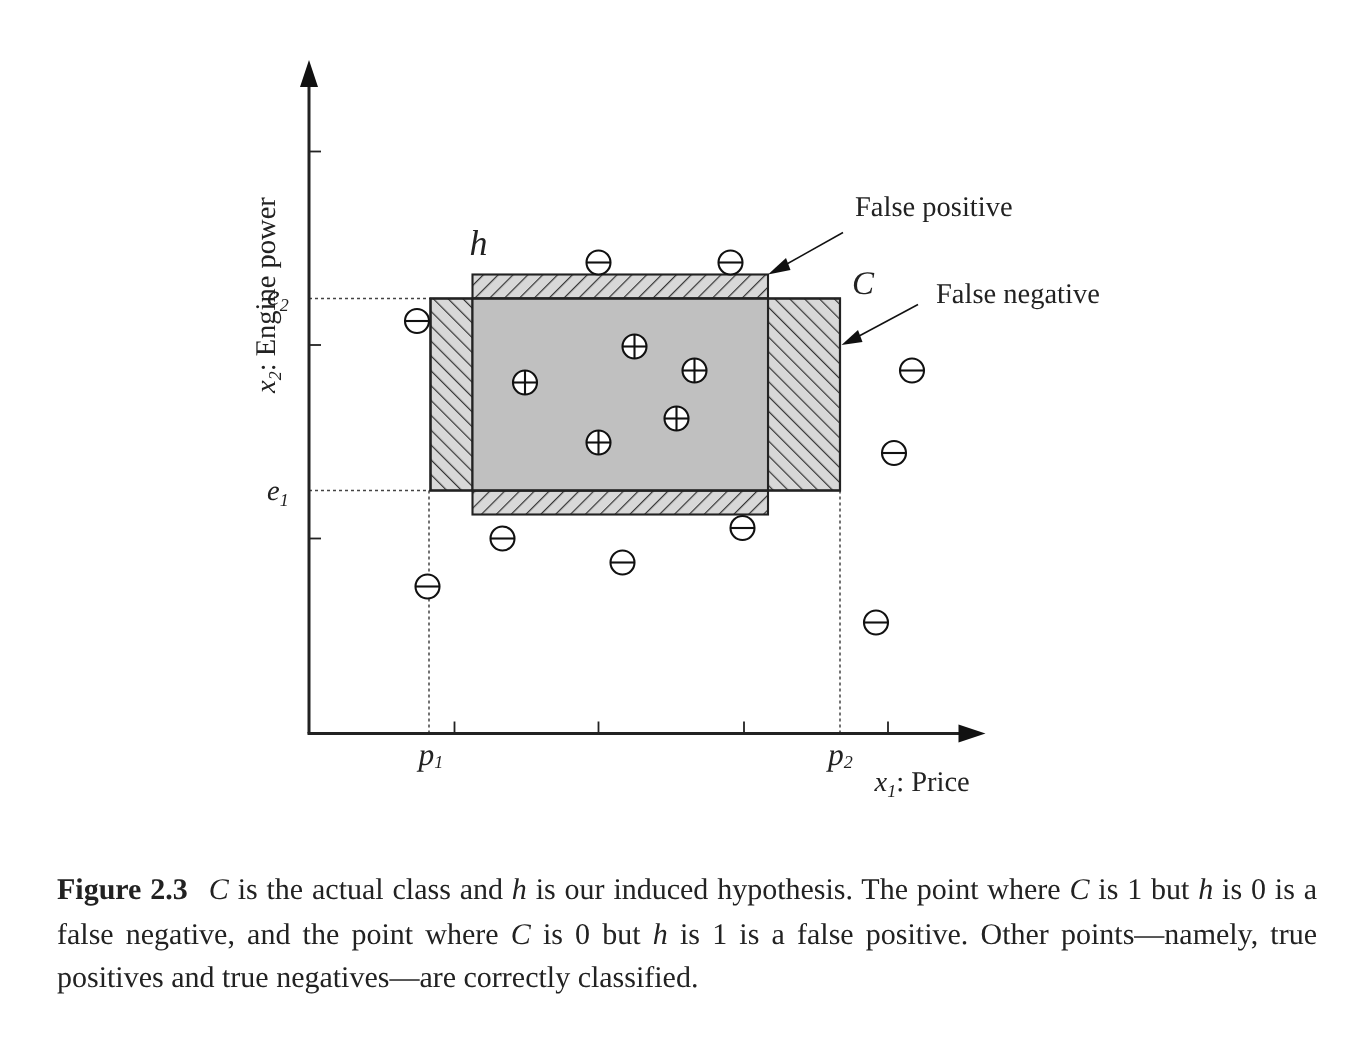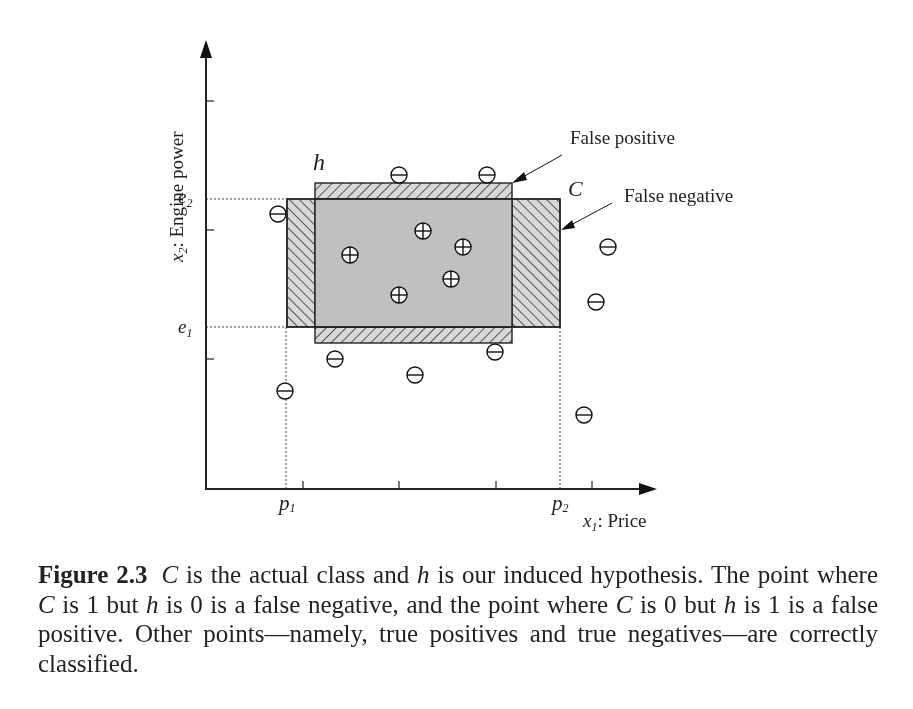--- a/index.html
+++ b/index.html
@@ -1,19 +1,19 @@
 <!DOCTYPE html>
 <html><head>
 <meta charset="utf-8">
 <style>
   html, body { margin: 0; padding: 0; background: #ffffff; }
   body { width: 913px; height: 709px; position: relative; overflow: hidden; font-family: "Liberation Serif", "DejaVu Serif", serif; color: #222; }
   #figure { position: absolute; left: 0; top: 0; width: 913px; height: 545px; }
   #figure svg text { font-family: "Liberation Serif", "DejaVu Serif", serif; fill: #222; }
-  .caption { position: absolute; left: 38px; top: 560px; width: 840px; font-size: 25px; line-height: 29.5px; color: #222; text-align: justify; }
+  .caption { position: absolute; left: 38px; top: 579px; width: 840px; font-size: 20px; line-height: 29.5px; color: #222; text-align: justify; }
   .caption .fig-label { font-weight: bold; margin-right: 14px; }
   .caption i { font-style: italic; }
 </style>
 </head>
 <body>
 
 <div id="figure">
 <svg width="913" height="545" viewBox="0 0 913 545" xmlns="http://www.w3.org/2000/svg">
   <defs>
     <pattern id="hatch-fwd" patternUnits="userSpaceOnUse" width="7" height="7" patternTransform="rotate(45)">

